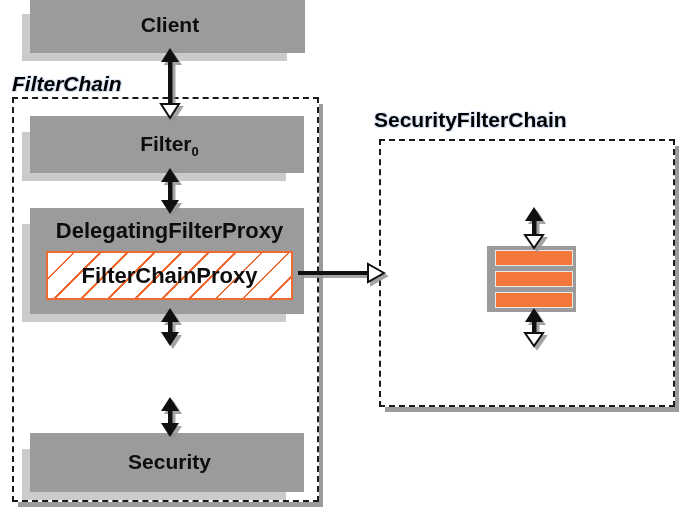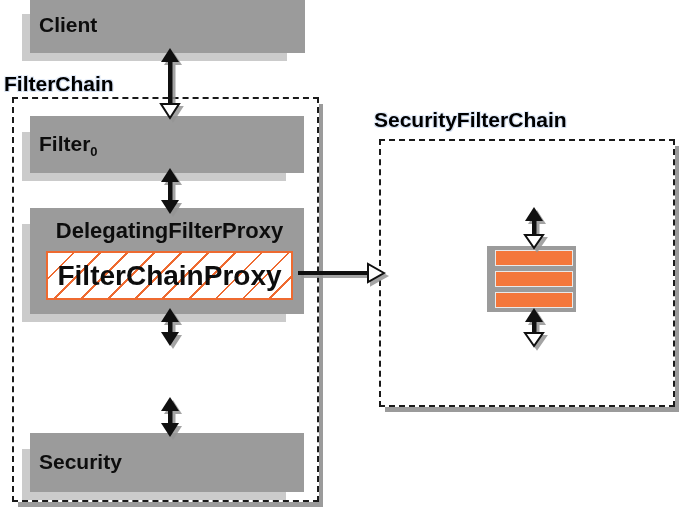--- a/index.html
+++ b/index.html
@@ -15,21 +15,21 @@
     background:transparent;z-index:1;
   }
   .chain-label{
     position:absolute;font-size:21px;font-weight:bold;color:#000;z-index:3;
     letter-spacing:0px;white-space:nowrap;
     text-shadow:1px 1px 0 #d3dff2,-1px -1px 0 #e9f0fb,1px -1px 0 #dbe6f6,-1px 1px 0 #dbe6f6;
   }
   
   .box3d{
     position:absolute;box-sizing:border-box;z-index:2;
-    display:flex;align-items:center;justify-content:flex-start;
+    display:flex;align-items:center;justify-content:center;
     font-size:21px;font-weight:bold;color:#0d0d0d;text-align:center;
   }
   .box3d::after{ 
     content:"";position:absolute;z-index:-1;
     top:-6px;left:-9px;right:-4px;bottom:-7px;background:var(--midgray);
   }
   .box3d::before{ 
     content:"";position:absolute;z-index:-2;
     top:10px;left:-17px;right:14px;bottom:-15px;background:var(--lightgray);
   }
@@ -37,40 +37,40 @@
   .purple{background:var(--purple);border:2px solid var(--navy);}
   sub{font-size:13px;font-weight:bold;line-height:0;}
   
   .dfp{align-items:flex-start;justify-content:center;font-size:22px;}
   .dfp .dfp-title{margin-top:4px;}
   .fcp-inner{
     position:absolute;left:7px;right:7px;top:37px;bottom:7px;
     border:2px solid var(--hatch);
     background:repeating-linear-gradient(135deg,rgba(238,106,48,0) 0 17px,var(--hatch) 17px 19px),#fff;
     display:flex;align-items:center;justify-content:center;
-    font-size:28px;font-weight:bold;color:#0d0d0d;
+    font-size:22px;font-weight:bold;color:#0d0d0d;
   }
   
   .bars-backdrop{position:absolute;background:var(--midgray);z-index:2;}
   .mini-bar{position:absolute;left:8px;width:78px;height:16px;background:var(--orange);border:1px solid #e9e9e9;box-sizing:border-box;}
   
   .arrow{position:absolute;z-index:4;filter:drop-shadow(3px 3px 0 rgba(148,148,148,.85));}
   .arrow .shaft{fill:#101010;}
   .arrow .solid{fill:#101010;}
   .arrow .open{fill:#ffffff;stroke:#101010;stroke-width:2;}
 </style>
 </head>
 <body>
 
 <div id="stage">
 
   <div class="chain-box" style="left:12px;top:97px;width:307px;height:405px;"></div>
   <div class="chain-box" style="left:379px;top:139px;width:296px;height:268px;"></div>
 
-  <div class="chain-label" style="left:4px;top:72px;">FilterChain</div>
+  <div class="chain-label" style="left:12px;top:72px;font-style:italic;">FilterChain</div>
   <div class="chain-label" style="left:374px;top:108px;">SecurityFilterChain</div>
 
   <div class="box3d purple" style="left:37px;top:2px;width:266px;height:46px;">
     <span>Client</span>
   </div>
 
   <div class="box3d orange" style="left:37px;top:120px;width:265px;height:48px;">
     <span><span>Filter</span><sub>0</sub></span>
   </div>
 

